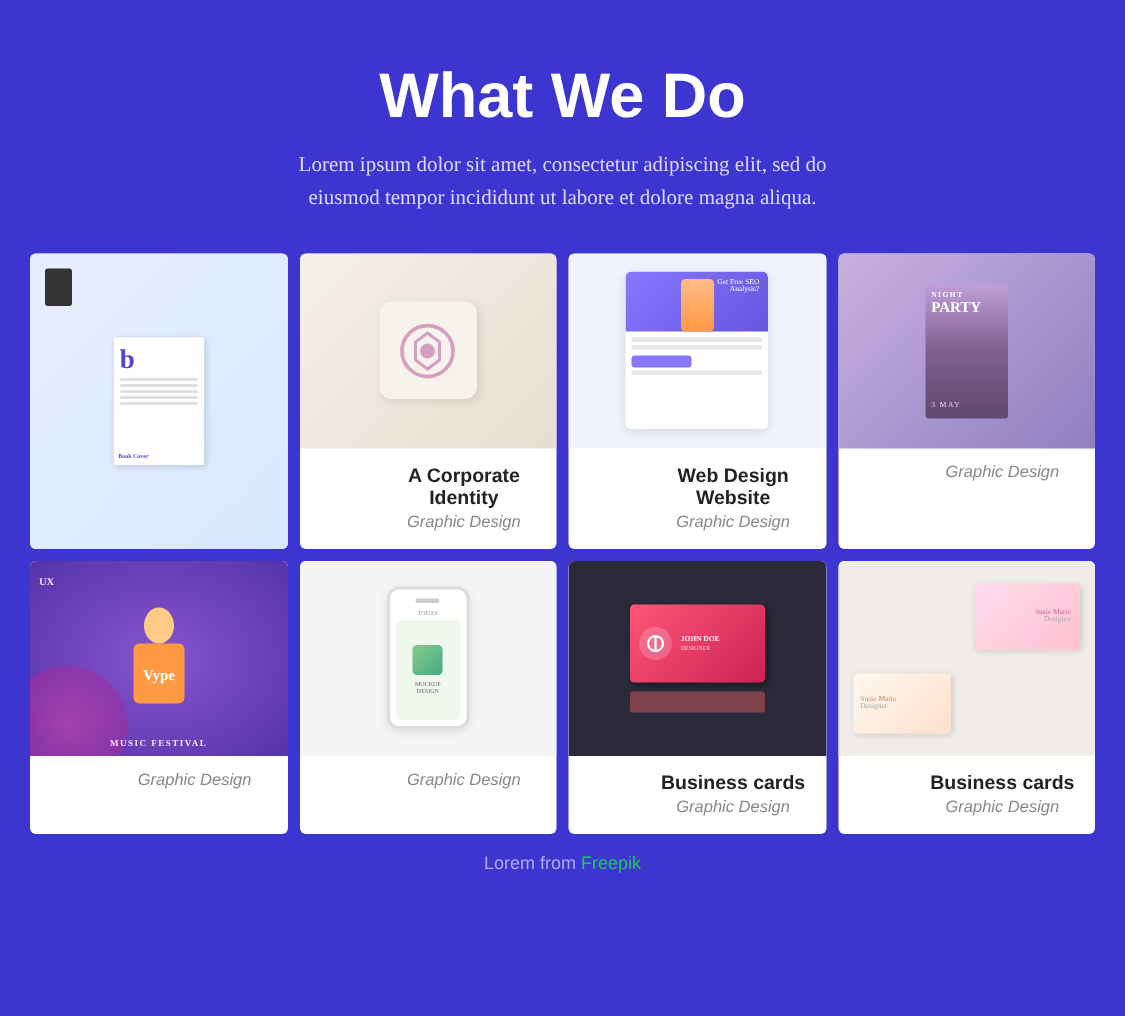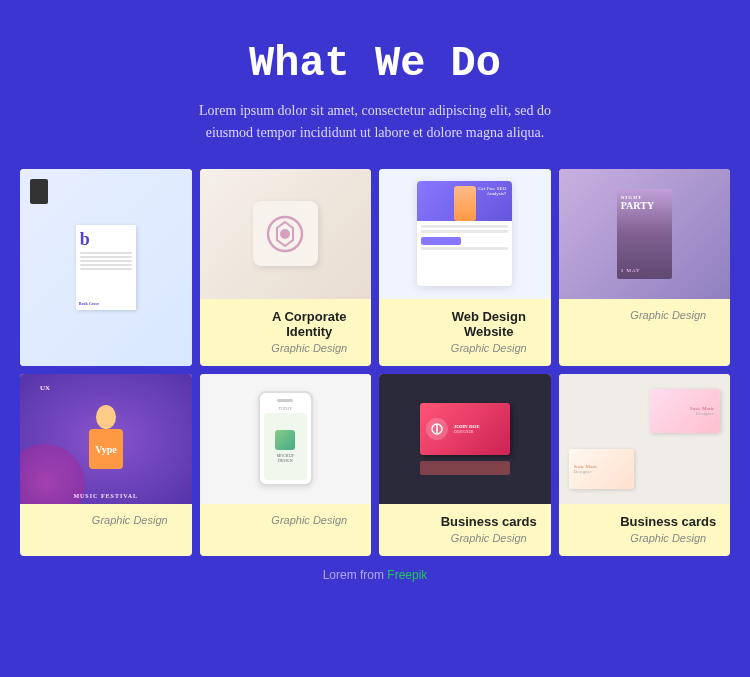--- a/index.html
+++ b/index.html
@@ -17,40 +17,40 @@
     .header {
       text-align: center;
       margin-bottom: 24px;
     }
 
     .main-title {
       color: #ffffff;
       font-size: 42px;
       font-weight: 700;
       margin-bottom: 12px;
-      font-family: Liberation Mono, monospace;
+      font-family: Liberation Sans, sans-serif;
     }
 
     .subtitle {
       color: #ddd8ff;
       font-size: 14px;
       line-height: 1.6;
       max-width: 400px;
       margin: 0 auto;
     }
 
     .grid-container {
       display: grid;
       grid-template-columns: repeat(4, 1fr);
       gap: 8px;
       margin-bottom: 8px;
     }
 
     .card {
-      background: #fef9c3;
+      background: #ffffff;
       border-radius: 4px;
       overflow: hidden;
       cursor: pointer;
     }
 
     .card-image {
       width: 100%;
       height: 130px;
       overflow: hidden;
       display: flex;
@@ -462,21 +462,21 @@
     </div>
 
   </div>
 
   <div class="grid-container">
 
     <div class="card">
       <div class="card-image">
         <div class="flyer-purple">
           <div class="flyer-circle"></div>
-          <div style="position:absolute;top:10px;left:20px;color:#ffddff;font-size:7px;font-weight:bold;">UX</div>
+          <div style="position:absolute;top:10px;left:6px;color:#ffddff;font-size:7px;font-weight:bold;">UX</div>
           <svg width="50" height="75" viewBox="0 0 50 75" style="position:relative;z-index:1;">
             <ellipse cx="25" cy="16" rx="10" ry="12" fill="#ffcc88"></ellipse>
             <rect x="8" y="28" width="34" height="40" rx="4" fill="#ff9944"></rect>
             <text x="25" y="52" text-anchor="middle" font-size="10" fill="white" font-weight="bold">Vype</text>
           </svg>
           <div class="flyer-text-overlay">
             <div class="flyer-label">MUSIC FESTIVAL</div>
           </div>
         </div>
       </div>

